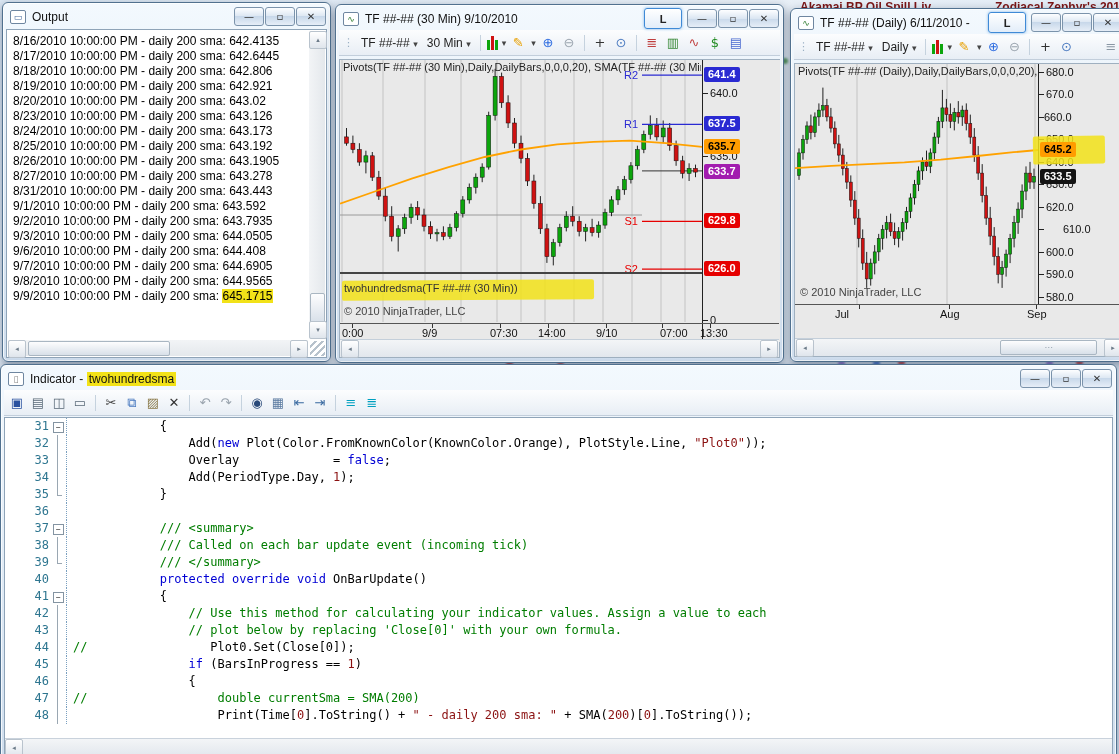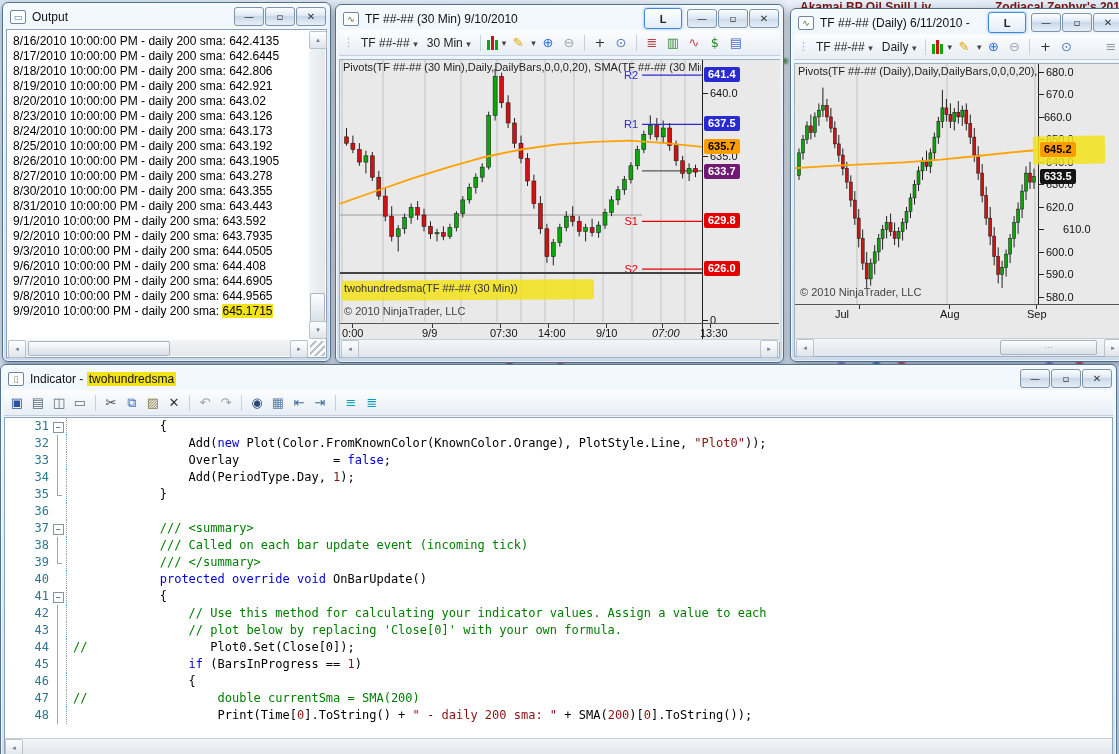--- a/index.html
+++ b/index.html
@@ -115,21 +115,20 @@
         <div>8/16/2010 10:00:00 PM - daily 200 sma: 642.4135</div>
         <div>8/17/2010 10:00:00 PM - daily 200 sma: 642.6445</div>
         <div>8/18/2010 10:00:00 PM - daily 200 sma: 642.806</div>
         <div>8/19/2010 10:00:00 PM - daily 200 sma: 642.921</div>
         <div>8/20/2010 10:00:00 PM - daily 200 sma: 643.02</div>
         <div>8/23/2010 10:00:00 PM - daily 200 sma: 643.126</div>
         <div>8/24/2010 10:00:00 PM - daily 200 sma: 643.173</div>
         <div>8/25/2010 10:00:00 PM - daily 200 sma: 643.192</div>
         <div>8/26/2010 10:00:00 PM - daily 200 sma: 643.1905</div>
         <div>8/27/2010 10:00:00 PM - daily 200 sma: 643.278</div>
-        <div>8/30/2010 10:00:00 PM - daily 200 sma: 643.355</div>
         <div>8/31/2010 10:00:00 PM - daily 200 sma: 643.443</div>
         <div>9/1/2010 10:00:00 PM - daily 200 sma: 643.592</div>
         <div>9/2/2010 10:00:00 PM - daily 200 sma: 643.7935</div>
         <div>9/3/2010 10:00:00 PM - daily 200 sma: 644.0505</div>
         <div>9/6/2010 10:00:00 PM - daily 200 sma: 644.408</div>
         <div>9/7/2010 10:00:00 PM - daily 200 sma: 644.6905</div>
         <div>9/8/2010 10:00:00 PM - daily 200 sma: 644.9565</div>
         <div><span>9/9/2010 10:00:00 PM - daily 200 sma: </span><span style="background: rgb(242, 226, 24);">645.1715</span></div>
       </div>
     <div class="vsb">
@@ -333,21 +332,21 @@
         <div class="tag" style="top: 56px; left: 1px;">
           <span class="tri" style="border-right-color: rgb(42, 42, 210);"></span>
           <span class="bd" style="background: rgb(42, 42, 210); color: rgb(255, 255, 255);">637.5</span>
         </div>
         <div class="tag" style="top: 79px; left: 1px;">
           <span class="tri" style="border-right-color: rgb(255, 156, 0);"></span>
           <span class="bd" style="background: rgb(255, 156, 0); color: rgb(0, 0, 0);">635.7</span>
         </div>
         <div class="tag" style="top: 104px; left: 1px;">
           <span class="tri" style="border-right-color: rgb(20, 20, 20);"></span>
-          <span class="bd" style="background: #701a75; color: rgb(255, 255, 255);">633.7</span>
+          <span class="bd" style="background: #a21caf; color: rgb(255, 255, 255);">633.7</span>
         </div>
         <div class="tag" style="top: 153px; left: 1px;">
           <span class="tri" style="border-right-color: rgb(230, 0, 0);"></span>
           <span class="bd" style="background: rgb(230, 0, 0); color: rgb(255, 255, 255);">629.8</span>
         </div>
         <div class="tag" style="top: 201px; left: 1px;">
           <span class="tri" style="border-right-color: rgb(230, 0, 0);"></span>
           <span class="bd" style="background: rgb(230, 0, 0); color: rgb(255, 255, 255);">626.0</span>
         </div>
         <div class="tickmark" style="top: 260px;"></div>
@@ -378,21 +377,21 @@
         <span class="xlab" style="left: 2px;">0:00</span>
         <span class="xtick" style="left: 92px;"></span>
         <span class="xlab" style="left: 82px;">9/9</span>
         <span class="xtick" style="left: 160px;"></span>
         <span class="xlab" style="left: 150px;">07:30</span>
         <span class="xtick" style="left: 208px;"></span>
         <span class="xlab" style="left: 198px;">14:00</span>
         <span class="xtick" style="left: 266px;"></span>
         <span class="xlab" style="left: 256px;">9/10</span>
         <span class="xtick" style="left: 322px;"></span>
-        <span class="xlab" style="left: 312px; font-style: italic;">07:00</span>
+        <span class="xlab" style="left: 320px;">07:00</span>
         <span class="xtick" style="left: 370px;"></span>
         <span class="xlab" style="left: 360px;">13:30</span>
       </div>
       <div class="csb" style="bottom: 0px;">
         <span class="sbtn" style="left:1px;top:0;">◂</span>
                   <span class="sbtn" style="right:1px;top:0;">▸</span>
       </div>
     </div>
 </div>
 

